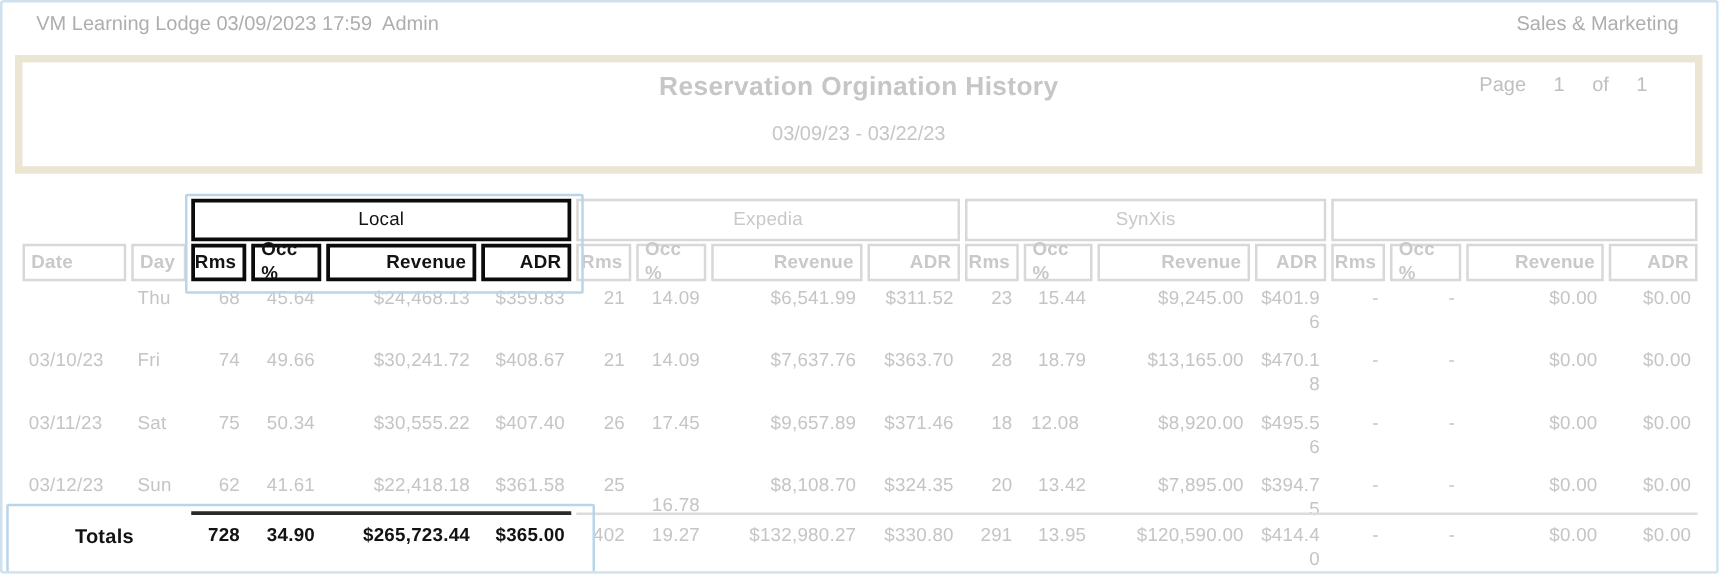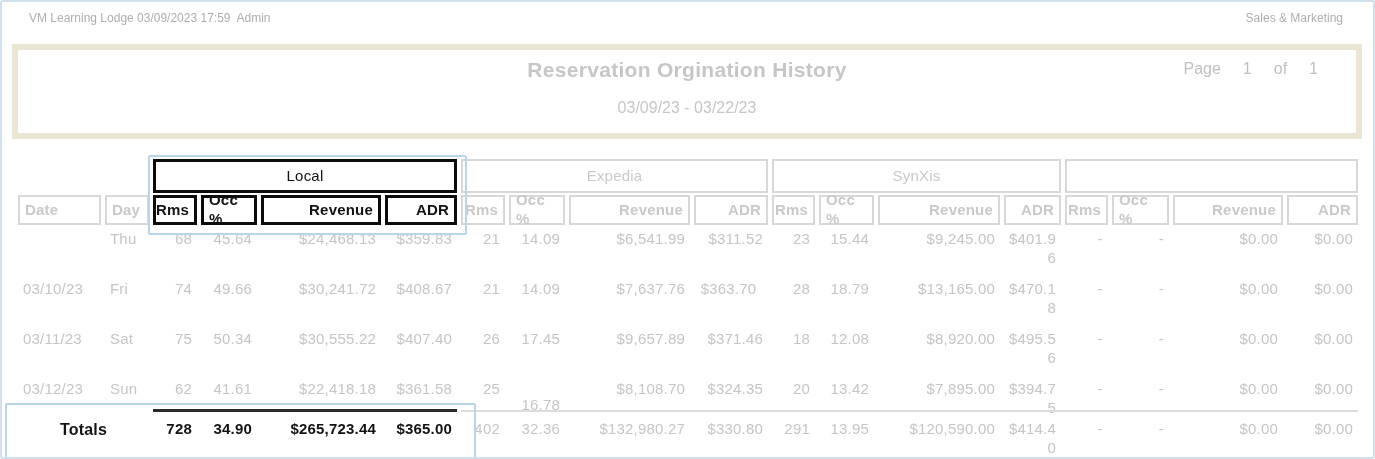--- a/index.html
+++ b/index.html
@@ -3,21 +3,21 @@
 <meta charset="utf-8">
 <style>
   html,body{margin:0;padding:0;background:#fff;}
   .page{
     position:relative; width:1375px; height:459px; box-sizing:border-box;
     background:#fff; border:2px solid #cfe0ee; border-radius:3px; overflow:hidden;
     font-family:"Liberation Sans","DejaVu Sans",sans-serif;
   }
   
   .topbar{position:absolute; top:9px; left:27px; right:30px; display:flex;
-    justify-content:space-between; color:#aeaeae; font-size:12px; white-space:pre;}
+    justify-content:space-between; color:#aeaeae; font-size:16px; white-space:pre;}
   
   .header-box{position:absolute; left:10px; right:11px; top:42px; height:95px;
     border:6px solid #eae6d3; box-sizing:border-box; background:#fff;}
   .report-title{margin-top:8px; text-align:center; font-size:21px; font-weight:bold;
     color:#c6c6c6; letter-spacing:.3px;}
   .report-sub{margin-top:17px; text-align:center; font-size:16px; color:#c6c6c6;}
   .pageinfo{position:absolute; top:10px; right:38px; display:flex; gap:22px;
     color:#bfbfbf; font-size:16px;}
   
   .table-wrap{position:absolute; left:16px; top:157px; width:1344px; height:300px;}
@@ -113,41 +113,41 @@
         <div class="c data" style="grid-area: 3 / 18;">$0.00</div>
         <div class="c data left" style="grid-area: 4 / 1;">03/10/23</div>
         <div class="c data left" style="grid-area: 4 / 2;">Fri</div>
         <div class="c data" style="grid-area: 4 / 3;">74</div>
         <div class="c data" style="grid-area: 4 / 4;">49.66</div>
         <div class="c data" style="grid-area: 4 / 5;">$30,241.72</div>
         <div class="c data" style="grid-area: 4 / 6;">$408.67</div>
         <div class="c data" style="grid-area: 4 / 7;">21</div>
         <div class="c data" style="grid-area: 4 / 8;">14.09</div>
         <div class="c data" style="grid-area: 4 / 9;">$7,637.76</div>
-        <div class="c data" style="grid-area: 4 / 10; text-align: center;">$363.70</div>
+        <div class="c data" style="grid-area: 4 / 10;">$363.70</div>
         <div class="c data" style="grid-area: 4 / 11;">28</div>
         <div class="c data" style="grid-area: 4 / 12;">18.79</div>
         <div class="c data" style="grid-area: 4 / 13;">$13,165.00</div>
         <div class="c data" style="grid-area: 4 / 14;">$470.18</div>
         <div class="c data" style="grid-area: 4 / 15;">-</div>
         <div class="c data" style="grid-area: 4 / 16;">-</div>
         <div class="c data" style="grid-area: 4 / 17;">$0.00</div>
         <div class="c data" style="grid-area: 4 / 18;">$0.00</div>
         <div class="c data left" style="grid-area: 5 / 1;">03/11/23</div>
         <div class="c data left" style="grid-area: 5 / 2;">Sat</div>
         <div class="c data" style="grid-area: 5 / 3;">75</div>
         <div class="c data" style="grid-area: 5 / 4;">50.34</div>
         <div class="c data" style="grid-area: 5 / 5;">$30,555.22</div>
         <div class="c data" style="grid-area: 5 / 6;">$407.40</div>
         <div class="c data" style="grid-area: 5 / 7;">26</div>
         <div class="c data" style="grid-area: 5 / 8;">17.45</div>
         <div class="c data" style="grid-area: 5 / 9;">$9,657.89</div>
         <div class="c data" style="grid-area: 5 / 10;">$371.46</div>
         <div class="c data" style="grid-area: 5 / 11;">18</div>
-        <div class="c data" style="grid-area: 5 / 12;">12.08</div>
+        <div class="c data" style="grid-area: 5 / 12; text-align: center;">12.08</div>
         <div class="c data" style="grid-area: 5 / 13;">$8,920.00</div>
         <div class="c data" style="grid-area: 5 / 14;">$495.56</div>
         <div class="c data" style="grid-area: 5 / 15;">-</div>
         <div class="c data" style="grid-area: 5 / 16;">-</div>
         <div class="c data" style="grid-area: 5 / 17;">$0.00</div>
         <div class="c data" style="grid-area: 5 / 18;">$0.00</div>
         <div class="c data left" style="grid-area: 6 / 1;">03/12/23</div>
         <div class="c data left" style="grid-area: 6 / 2;">Sun</div>
         <div class="c data" style="grid-area: 6 / 3;">62</div>
         <div class="c data" style="grid-area: 6 / 4;">41.61</div>
@@ -164,21 +164,21 @@
         <div class="c data" style="grid-area: 6 / 15;">-</div>
         <div class="c data" style="grid-area: 6 / 16;">-</div>
         <div class="c data" style="grid-area: 6 / 17;">$0.00</div>
         <div class="c data" style="grid-area: 6 / 18;">$0.00</div>
         <div class="c tlabel" style="grid-area: 7 / 1 / auto / span 2;">Totals</div>
         <div class="c tot tsel" style="grid-area: 7 / 3;">728</div>
         <div class="c tot tsel" style="grid-area: 7 / 4;">34.90</div>
         <div class="c tot tsel" style="grid-area: 7 / 5;">$265,723.44</div>
         <div class="c tot tsel" style="grid-area: 7 / 6;">$365.00</div>
         <div class="c tot" style="grid-area: 7 / 7;">402</div>
-        <div class="c tot" style="grid-area: 7 / 8;">32.36</div>
+        <div class="c tot" style="grid-area: 7 / 8;">19.27</div>
         <div class="c tot" style="grid-area: 7 / 9;">$132,980.27</div>
         <div class="c tot" style="grid-area: 7 / 10;">$330.80</div>
         <div class="c tot" style="grid-area: 7 / 11;">291</div>
         <div class="c tot" style="grid-area: 7 / 12;">13.95</div>
         <div class="c tot" style="grid-area: 7 / 13;">$120,590.00</div>
         <div class="c tot" style="grid-area: 7 / 14;">$414.40</div>
         <div class="c tot" style="grid-area: 7 / 15;">-</div>
         <div class="c tot" style="grid-area: 7 / 16;">-</div>
         <div class="c tot" style="grid-area: 7 / 17;">$0.00</div>
         <div class="c tot" style="grid-area: 7 / 18;">$0.00</div>

